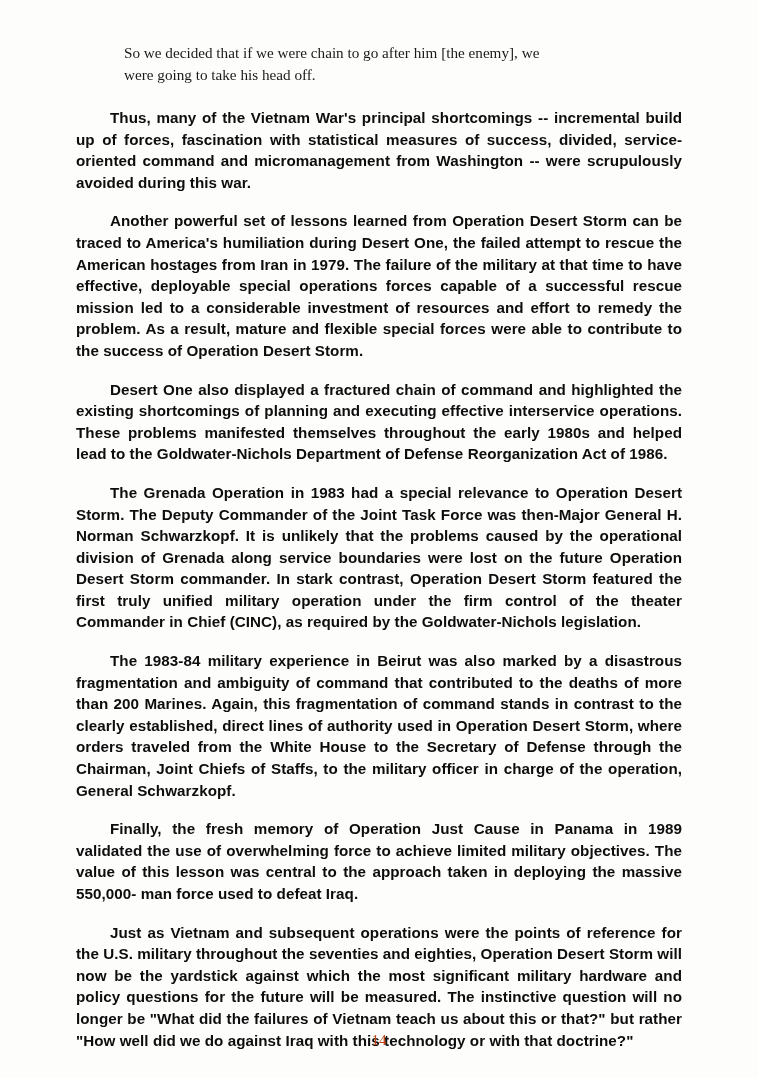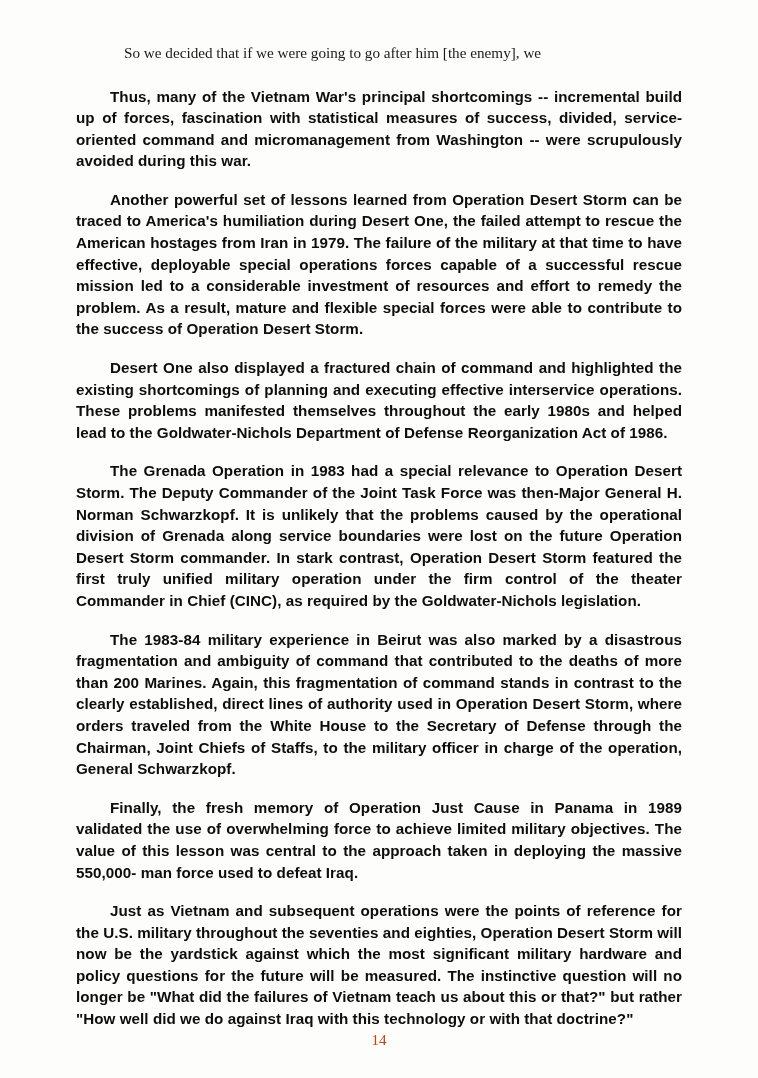--- a/index.html
+++ b/index.html
@@ -68,21 +68,22 @@
     color: #c2410c;
   }
 </style>
 </head>
 <body>
 
 <div class="page">
   <div class="content">
 
     <blockquote class="blockquote">
-      <div>So  we  decided  that if we were going to go after him [the enemy], we</div>
+      <div>So  we  decided  that if we were chain to go after him [the enemy], we</div>
+      <div>were going to take his head off.</div>
     </blockquote>
 
     <p class="para first">Thus,  many  of the Vietnam War's principal shortcomings -- incremental build up of forces,  fascination  with  statistical  measures  of  success,   divided,  service-oriented command and micromanagement from Washington -- were scrupulously avoided during this war.</p>
     <p class="para">Another  powerful  set  of lessons learned from Operation Desert Storm can be traced to  America's  humiliation  during  Desert One, the failed attempt to rescue the American hostages  from  Iran  in  1979.  The  failure  of  the military at that time to have effective, deployable  special  operations  forces  capable  of  a  successful  rescue  mission led to a considerable  investment  of  resources  and  effort  to  remedy   the  problem. As a result, mature  and  flexible  special  forces  were   able  to  contribute  to the success of Operation Desert Storm.</p>
     <p class="para">Desert  One also displayed a fractured chain of command and highlighted the existing shortcomings  of  planning  and  executing  effective  interservice  operations.  These problems  manifested  themselves  throughout  the  early  1980s  and  helped  lead  to  the Goldwater-Nichols Department of Defense Reorganization Act of 1986.</p>
     <p class="para">The  Grenada  Operation   in 1983 had a special relevance to Operation Desert Storm. The  Deputy  Commander  of  the Joint Task Force was then-Major General H. Norman Schwarzkopf.  It  is  unlikely  that  the  problems  caused  by  the  operational division of Grenada  along  service  boundaries  were  lost  on  the  future  Operation  Desert  Storm commander.  In  stark  contrast,  Operation  Desert  Storm featured the first truly unified military operation under the firm control of the theater Commander in Chief (CINC), as required by the Goldwater-Nichols legislation.</p>
     <p class="para">The  1983-84  military  experience  in  Beirut  was   also  marked  by  a  disastrous fragmentation  and  ambiguity  of command that contributed to the deaths of more than 200 Marines.  Again,  this  fragmentation  of  command  stands in contrast to the clearly established,  direct  lines  of  authority  used  in  Operation  Desert  Storm, where orders traveled  from  the  White House to the Secretary of Defense through the Chairman, Joint Chiefs of Staffs, to the military officer in charge of the operation, General Schwarzkopf.</p>
     <p class="para">Finally,  the  fresh   memory  of Operation Just Cause in Panama in 1989 validated the use  of  overwhelming force to achieve limited military objectives. The value of this lesson was  central  to   the  approach taken in deploying the massive 550,000- man force used to defeat Iraq.</p>
     <p class="para">Just  as  Vietnam  and  subsequent operations were the points of reference for the U.S. military  throughout  the  seventies and eighties, Operation Desert Storm will now be the yardstick  against   which  the most significant military hardware and policy questions for the  future  will  be  measured.  The  instinctive question will no longer be "What did the failures of Vietnam teach us about this or that?" but rather "How well did we do against Iraq with this technology or with that doctrine?"</p>
 

